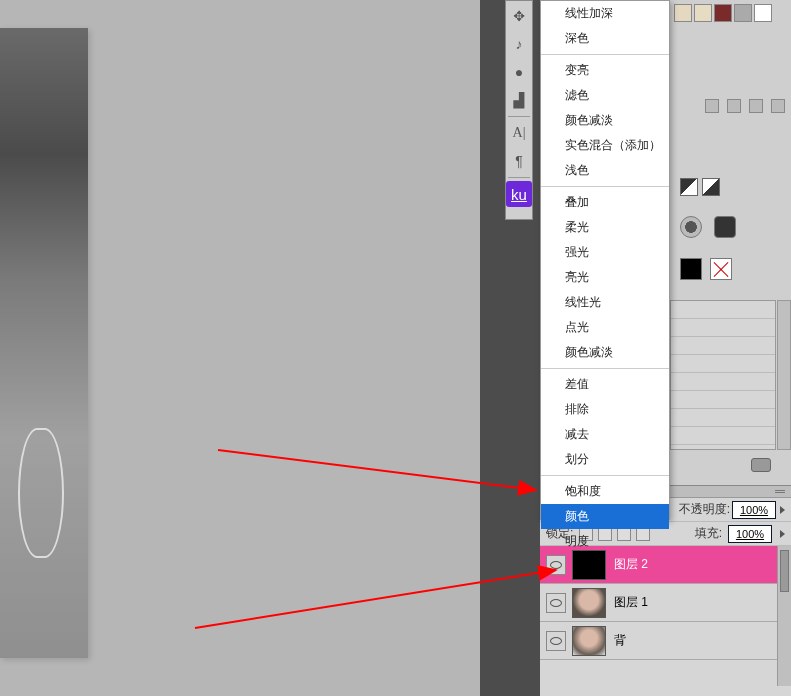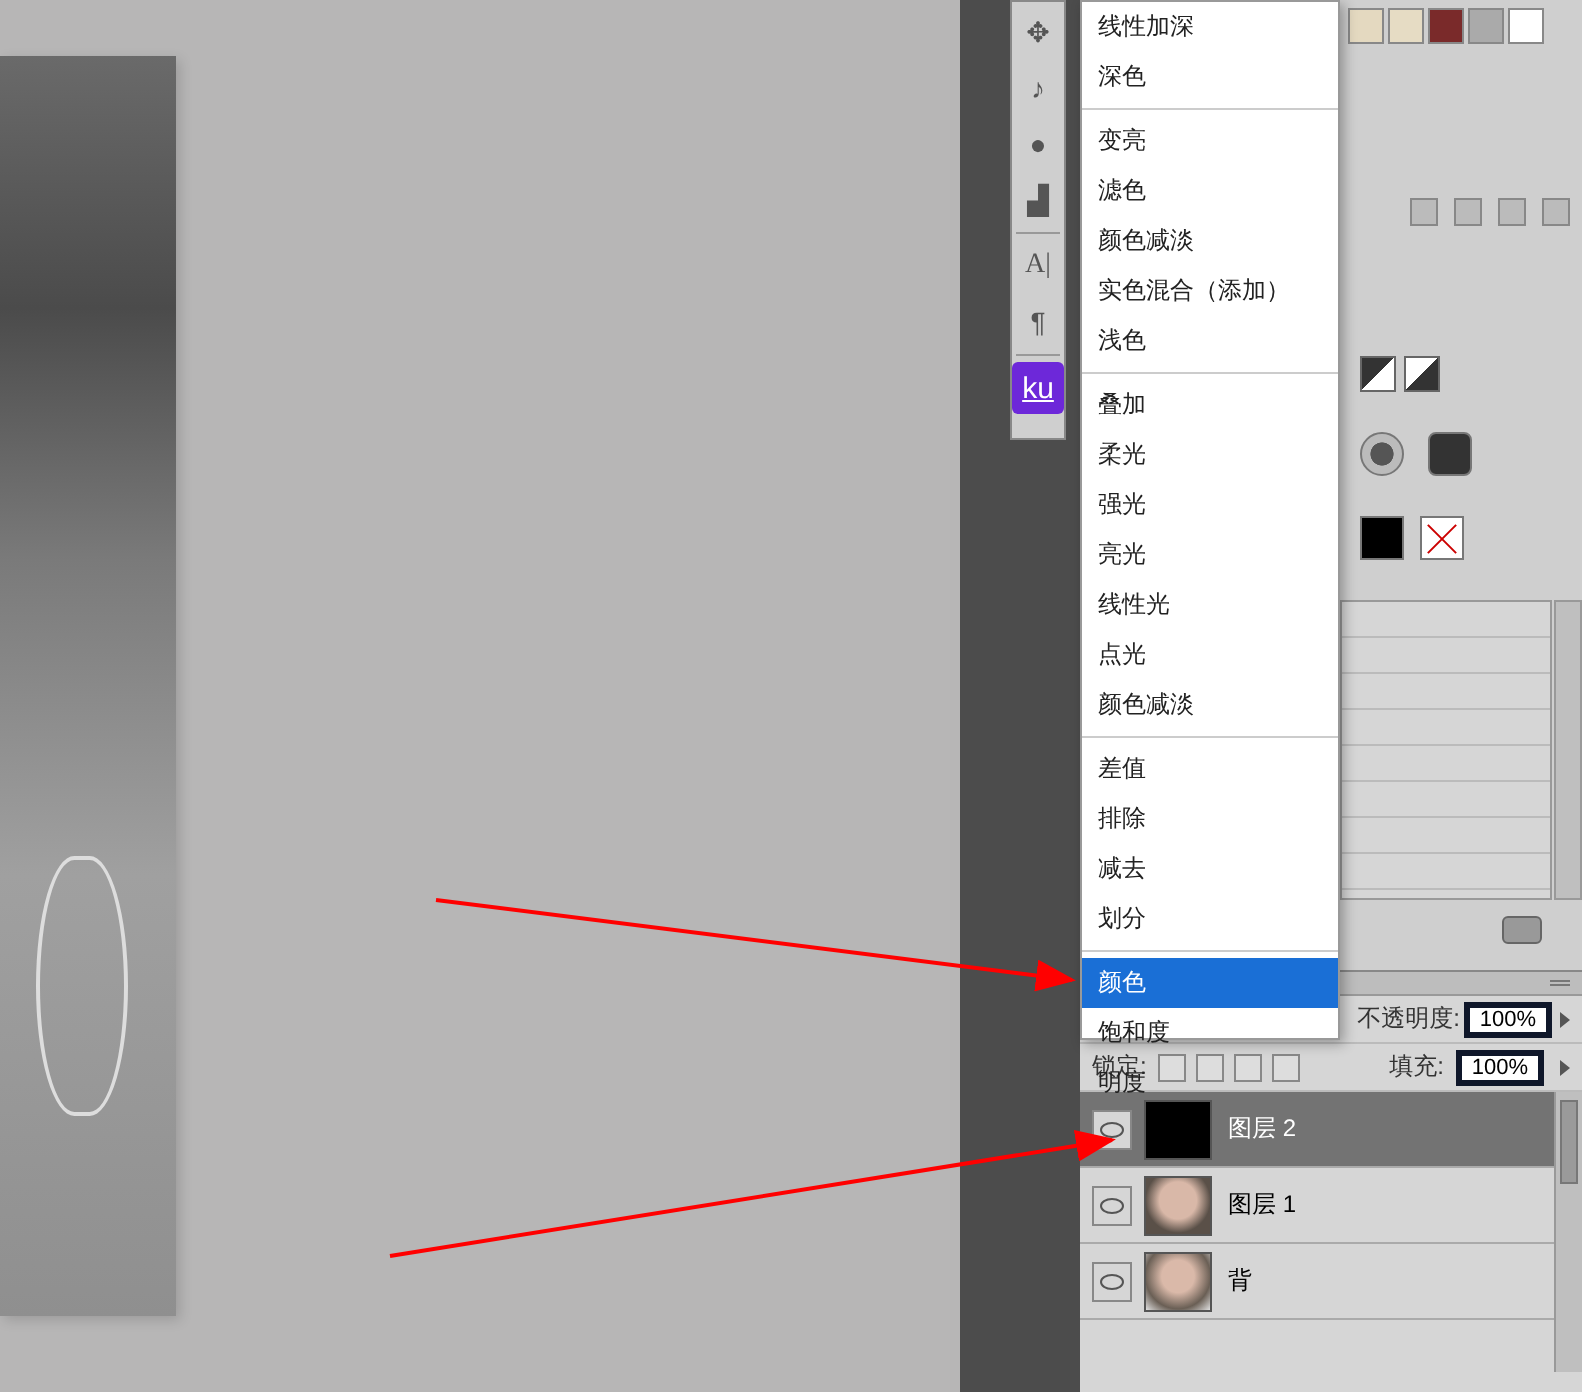--- a/index.html
+++ b/index.html
@@ -67,21 +67,21 @@
   .blend-menu {
     position: absolute;
     left: 540px; top: 0;
     width: 130px; height: 520px;
     background: #fff;
     border: 1px solid #999;
     box-shadow: 2px 2px 6px rgba(0,0,0,0.3);
     z-index: 50;
   }
   .menu-item {
-    padding: 4px 8px;
+    padding: 4px 24px;
     font-size: 12px;
     color: #222;
     cursor: default;
     white-space: nowrap;
   }
   .menu-item.selected {
     background: #1a6fd6;
     color: #fff;
   }
   .menu-sep {
@@ -215,43 +215,43 @@
     gap: 6px;
     border-bottom:1px solid #bbb;
   }
   .lbl { color:#333; font-size:12px; }
   .lock-icons {
     display:flex; gap:5px;
   }
   .lock-ic { width:14px; height:14px; border:1px solid #888; background:#ddd; }
   .val-box {
     width:44px; height:18px;
-    background:#fff; border:3px solid #0f172a;
+    background:#fff; border:1px solid #0f172a;
     font-size:11px;
-    display:flex;align-items:center;justify-content:center;
+    display:flex;align-items:center;justify-content:center;text-decoration:underline;
   }
   .tri {
     width:0;height:0;border-left:5px solid #555;border-top:4px solid transparent;border-bottom:4px solid transparent;
     margin-left:2px;
   }
 
   .layers-list {
     position: relative;
     height: 140px;
     overflow: hidden;
   }
   .layer-row {
     height: 38px;
     display: flex;
     align-items: center;
     padding: 0 6px;
     border-bottom: 1px solid #aaa;
     background: #d6d6d6;
   }
-  .layer-row.selected { background: #737373; color:#fff; }
+  .layer-row.selected { background: #ec4899; color:#fff; }
   .eye {
     width: 20px; height: 20px;
     border:1px solid #888;
     background:#d6d6d6;
     margin-right: 6px;
     display:flex;align-items:center;justify-content:center;
   }
   .eye::before {
     content:""; width:10px;height:6px;border:1px solid #555;border-radius:50%;
   }
@@ -323,22 +323,22 @@
   <div class="menu-item">亮光</div>
   <div class="menu-item">线性光</div>
   <div class="menu-item">点光</div>
   <div class="menu-item">颜色减淡</div>
   <div class="menu-sep"></div>
   <div class="menu-item">差值</div>
   <div class="menu-item">排除</div>
   <div class="menu-item">减去</div>
   <div class="menu-item">划分</div>
   <div class="menu-sep"></div>
+  <div class="menu-item">饱和度</div>
   <div class="menu-item selected">颜色</div>
-  <div class="menu-item">饱和度</div>
   <div class="menu-item">明度</div>
 </div>
 
 <div class="panel-a">
   <div class="swatch-row">
     <div class="swatch" style="background:#e4d9c0;"></div>
     <div class="swatch" style="background:#e6dcc4;"></div>
     <div class="swatch" style="background:#7a2a2a;"></div>
     <div class="swatch" style="background:#aaa;"></div>
     <div class="swatch" style="background:#fff;"></div>

